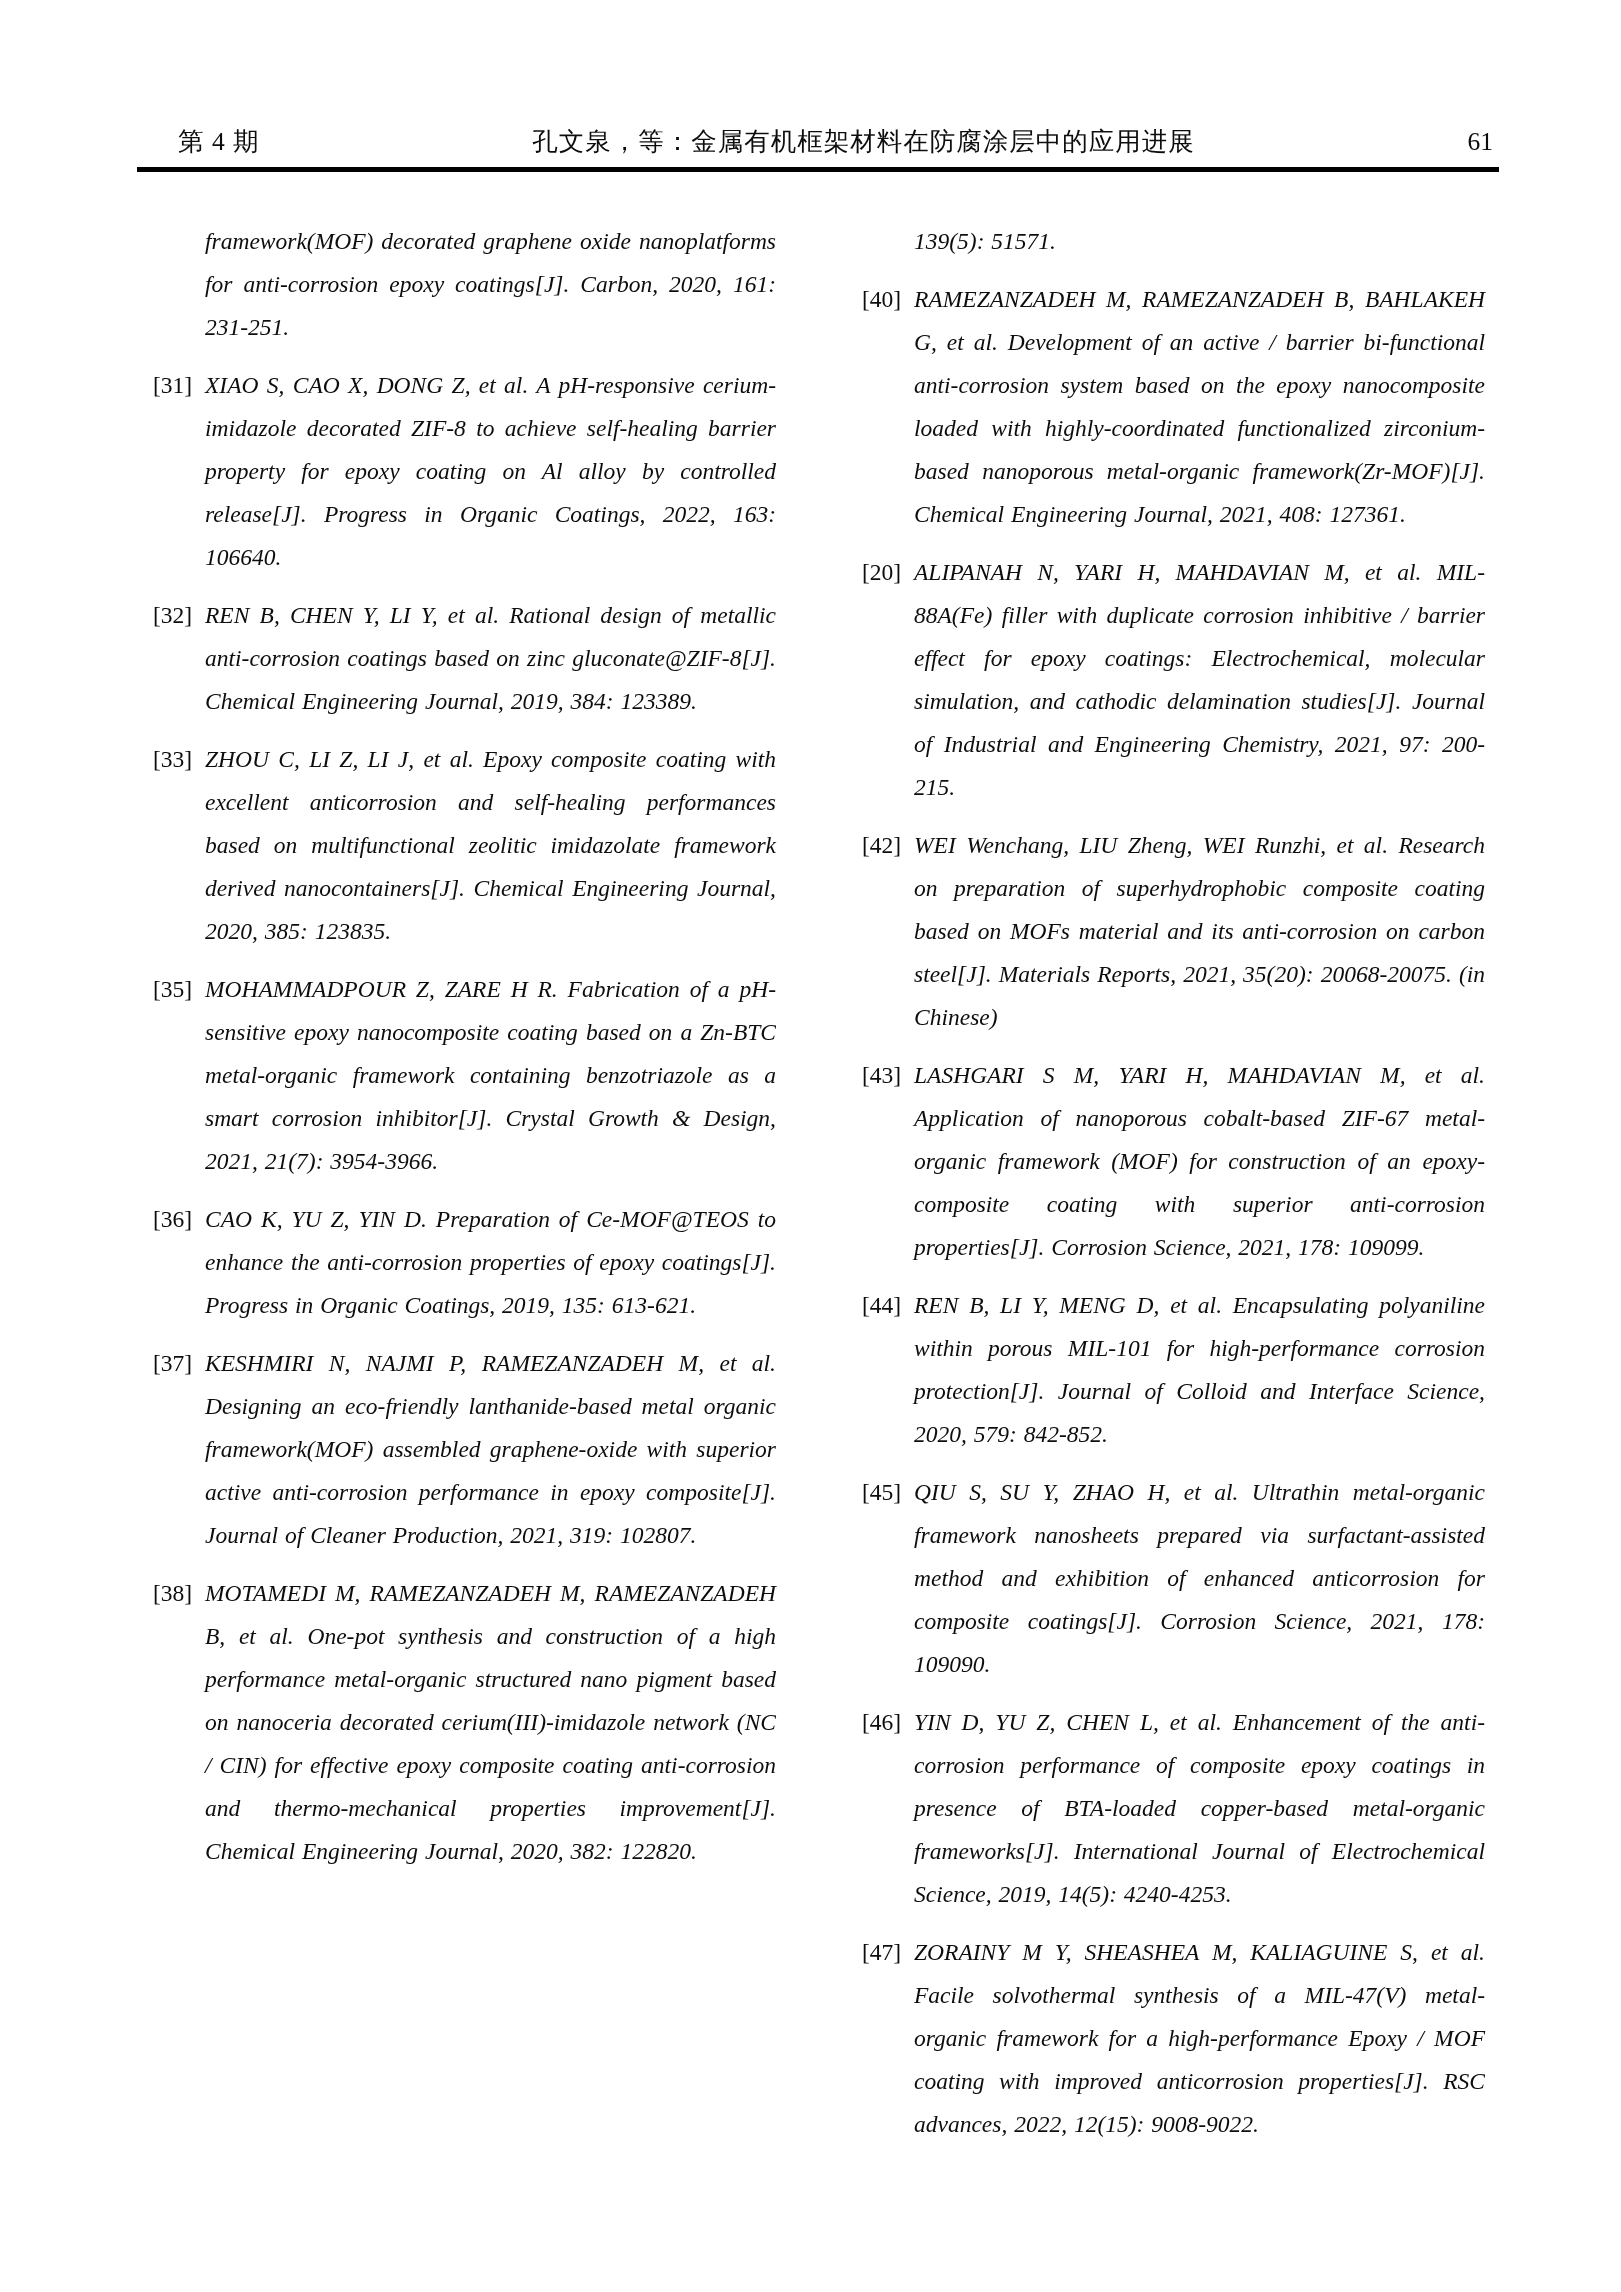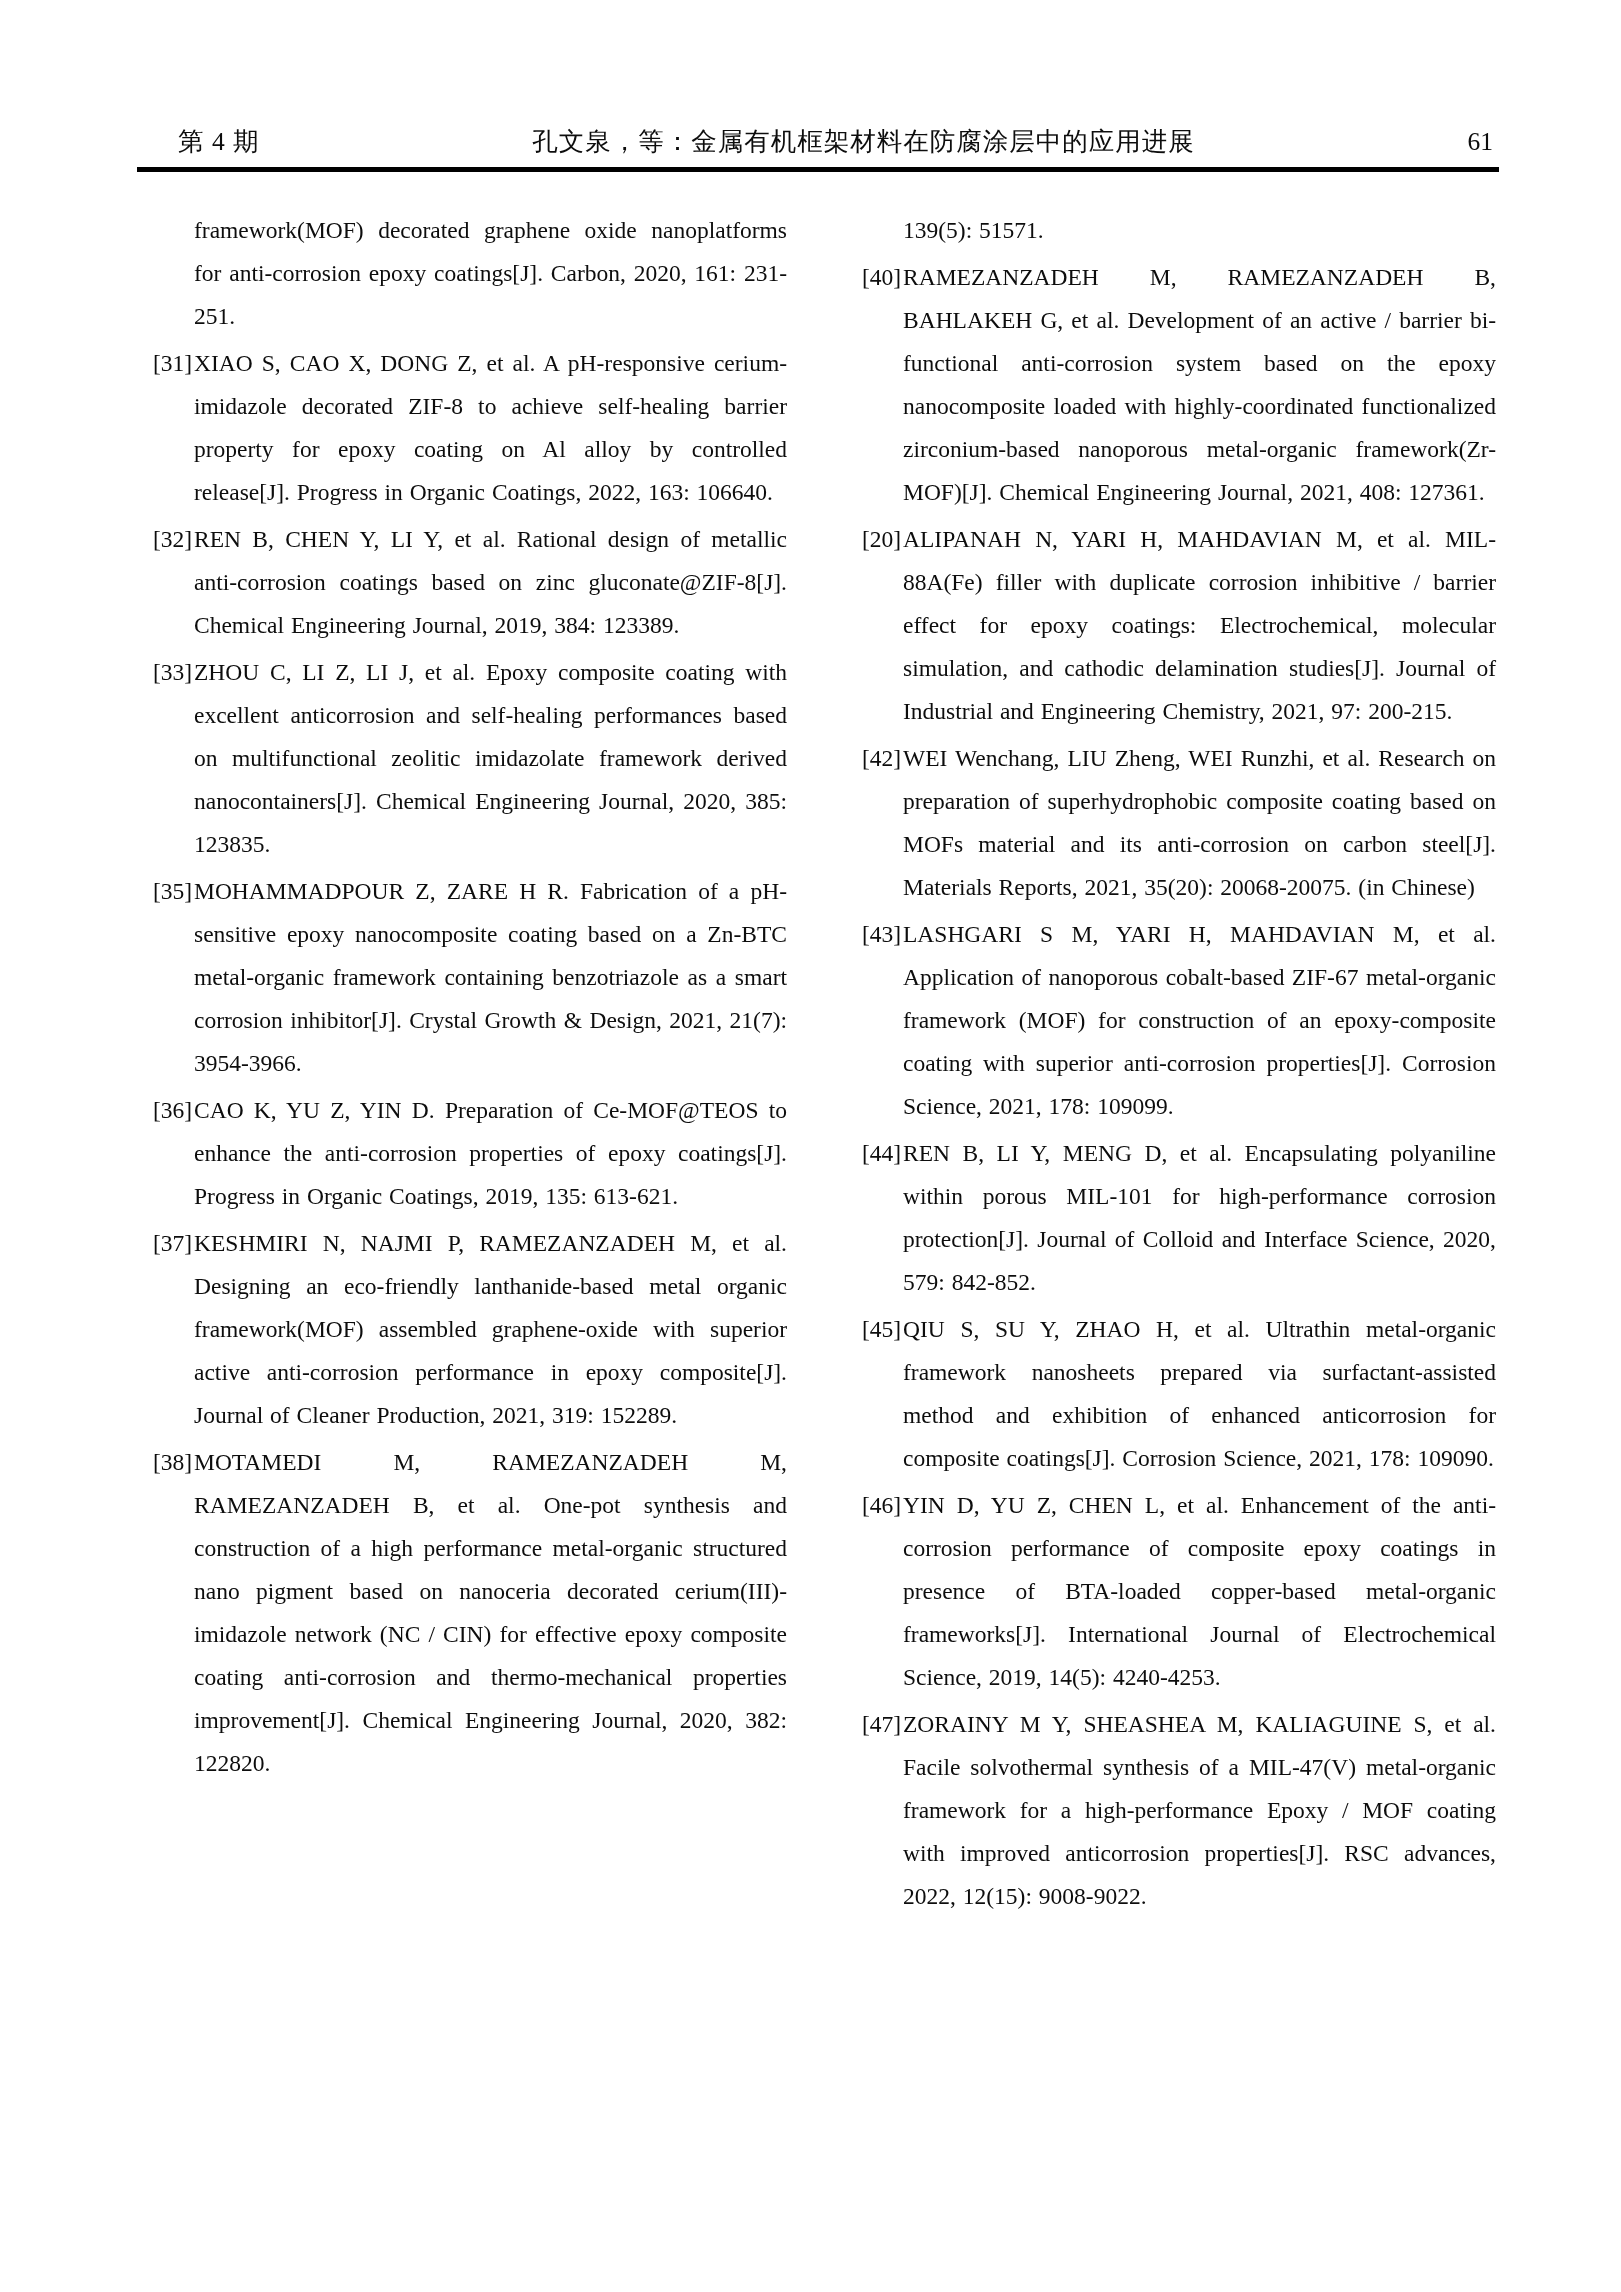--- a/index.html
+++ b/index.html
@@ -58,24 +58,25 @@
     font-size: 23.5px;
     line-height: 43px;
   }
   .ref .num {
     position: absolute;
     left: 16px;
     top: 0;
     white-space: nowrap;
   }
   .ref p {
-    margin: 4px;
+    margin: 15px;
     text-align: justify;
     text-justify: inter-word;
     word-spacing: 1px;
+    font-style: italic;
   }
 </style>
 </head>
 <body>
 
 <div class="page">
   <header class="page-header">
     <span class="hdr-issue">第 4 期</span>
     <span class="hdr-title">孔文泉，等：金属有机框架材料在防腐涂层中的应用进展</span>
     <span class="hdr-pageno">61</span>
@@ -102,21 +103,21 @@
         <div class="ref">
           <span class="num">[35]</span>
           <p>MOHAMMADPOUR Z, ZARE H R. Fabrication of a pH-sensitive epoxy nanocomposite coating based on a Zn-BTC metal-organic framework containing benzotriazole as a smart corrosion inhibitor[J]. Crystal Growth &amp; Design, 2021, 21(7): 3954-3966.</p>
         </div>
         <div class="ref">
           <span class="num">[36]</span>
           <p>CAO K, YU Z, YIN D. Preparation of Ce-MOF@TEOS to enhance the anti-corrosion properties of epoxy coatings[J]. Progress in Organic Coatings, 2019, 135: 613-621.</p>
         </div>
         <div class="ref">
           <span class="num">[37]</span>
-          <p>KESHMIRI N, NAJMI P, RAMEZANZADEH M, et al. Designing an eco-friendly lanthanide-based metal organic framework(MOF) assembled graphene-oxide with superior active anti-corrosion performance in epoxy composite[J]. Journal of Cleaner Production, 2021, 319: 152289.</p>
+          <p>KESHMIRI N, NAJMI P, RAMEZANZADEH M, et al. Designing an eco-friendly lanthanide-based metal organic framework(MOF) assembled graphene-oxide with superior active anti-corrosion performance in epoxy composite[J]. Journal of Cleaner Production, 2021, 319: 102807.</p>
         </div>
         <div class="ref">
           <span class="num">[38]</span>
           <p>MOTAMEDI M, RAMEZANZADEH M, RAMEZANZADEH B, et al. One-pot synthesis and construction of a high performance metal-organic structured nano pigment based on nanoceria decorated cerium(III)-imidazole network (NC / CIN) for effective epoxy composite coating anti-corrosion and thermo-mechanical properties improvement[J]. Chemical Engineering Journal, 2020, 382: 122820.</p>
         </div>
       </div>
     <div class="col" id="col-right">
         <div class="ref">
           <span class="num"></span>
           <p>139(5): 51571.</p>

